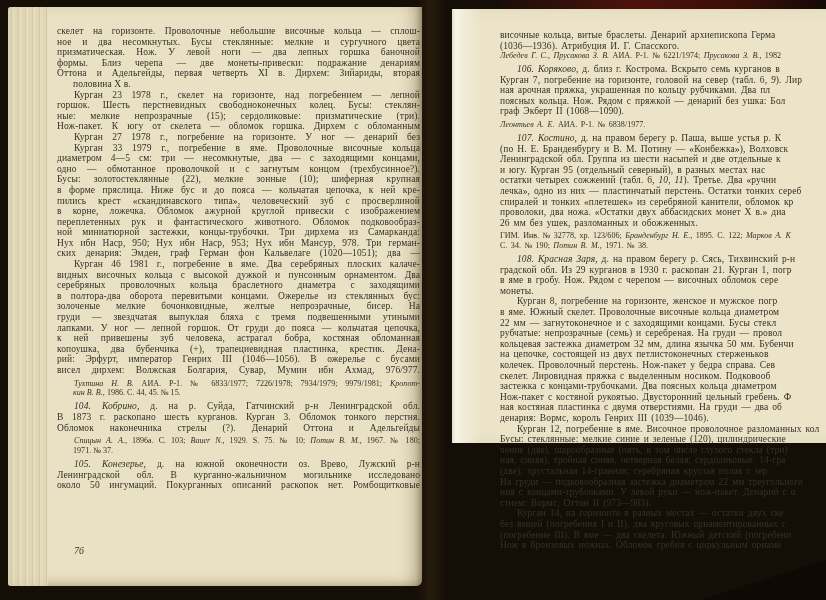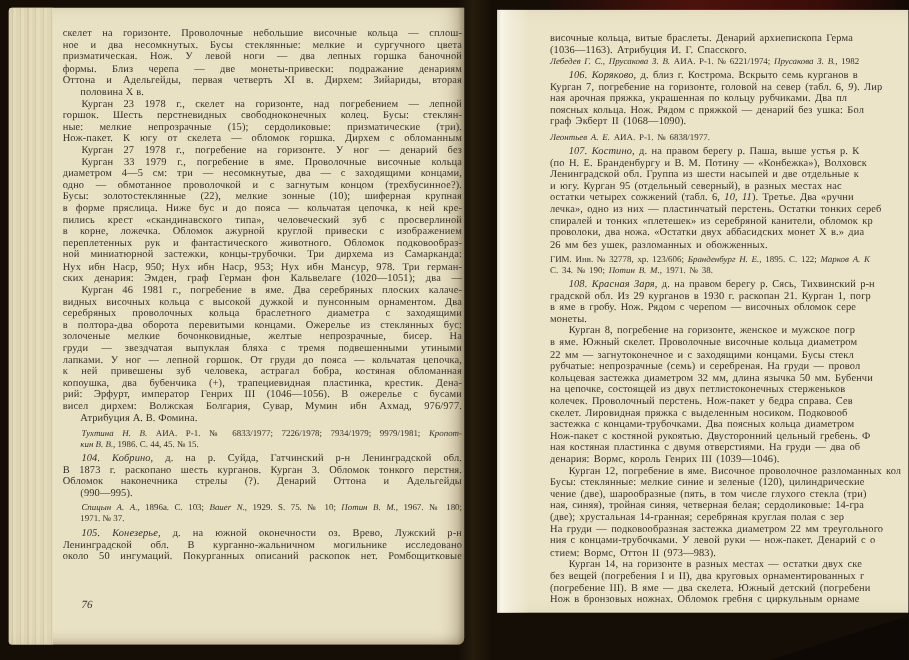--- a/index.html
+++ b/index.html
@@ -26,21 +26,21 @@
   }
   
   .edgesL{
     position:absolute;left:0;top:0;width:40px;height:100%;
     border-radius:3px 0 0 3px;
     background:repeating-linear-gradient(90deg,#dcd3b2 0 3px,#cfc5a2 3px 4px,#e4dbbb 4px 7px);
     opacity:.8;
   }
   
   .pageR{
-    position:absolute;left:452px;top:9px;width:374px;height:548px;
+    position:absolute;left:452px;top:9px;width:374px;height:434px;
     background:#ece4c8;
     box-shadow:inset 18px 0 22px -12px rgba(100,80,45,.35);
   }
   .pageR .highlight{
     position:absolute;left:0;top:0;width:30px;height:100%;
     background:linear-gradient(90deg,#fffdf0,rgba(255,253,240,0));
   }
   
   .gutter{
     position:absolute;left:416px;top:0;width:40px;height:600px;
@@ -95,41 +95,39 @@
       <div class="ln"><span>видных височных кольца с высокой дужкой и пунсонным орнаментом. Два</span></div>
       <div class="ln"><span>серебряных проволочных кольца браслетного диаметра с заходящими</span></div>
       <div class="ln"><span>в полтора-два оборота перевитыми концами. Ожерелье из стеклянных бус:</span></div>
       <div class="ln"><span>золоченые мелкие бочонковидные, желтые непрозрачные, бисер. На</span></div>
       <div class="ln"><span>груди — звездчатая выпуклая бляха с тремя подвешенными утиными</span></div>
       <div class="ln"><span>лапками. У ног — лепной горшок. От груди до пояса — кольчатая цепочка,</span></div>
       <div class="ln"><span>к ней привешены зуб человека, астрагал бобра, костяная обломанная</span></div>
       <div class="ln"><span>копоушка, два бубенчика (+), трапециевидная пластинка, крестик. Дена-</span></div>
       <div class="ln"><span>рий: Эрфурт, император Генрих III (1046—1056). В ожерелье с бусами</span></div>
       <div class="ln"><span>висел дирхем: Волжская Болгария, Сувар, Мумин ибн Ахмад, 976/977.</span></div>
-      <div class="ln l"><span>Атрибуция А. В. Фомина.</span></div>
       <div class="ln r i g"><span></span><i>Тухтина Н. В.</i><span> АИА. Р-1. № 6833/1977; 7226/1978; 7934/1979; 9979/1981; </span><i>Кропот-</i><span></span></div>
       <div class="ln r l"><span></span><i>кин В. В.,</i><span> 1986. С. 44, 45. № 15.</span></div>
       <div class="ln i g"><span></span><i>104. Кобрино,</i><span> д. на р. Суйда, Гатчинский р-н Ленинградской обл.</span></div>
       <div class="ln"><span>В 1873 г. раскопано шесть курганов. Курган 3. Обломок тонкого перстня.</span></div>
       <div class="ln"><span>Обломок наконечника стрелы (?). Денарий Оттона и Адельгейды</span></div>
-      <div class="ln l"><span>(990—995).</span></div>
       <div class="ln r i g"><span></span><i>Спицын А. А.,</i><span> 1896а. С. 103; </span><i>Bauer N.,</i><span> 1929. S. 75. № 10; </span><i>Потин В. М.,</i><span> 1967. № 180;</span></div>
       <div class="ln r l"><span>1971. № 37.</span></div>
       <div class="ln i g"><span></span><i>105. Конезерье,</i><span> д. на южной оконечности оз. Врево, Лужский р-н</span></div>
       <div class="ln"><span>Ленинградской обл. В курганно-жальничном могильнике исследовано</span></div>
       <div class="ln"><span>около 50 ингумаций. Покурганных описаний раскопок нет. Ромбощитковые</span></div>
     </div>
   <div class="pagenum">76</div>
 </div>
 
 <div class="pageR">
   <div class="highlight"></div>
   <div class="txt" id="txtR">
       <div class="ln"><span>височные кольца, витые браслеты. Денарий архиепископа Герма</span></div>
-      <div class="ln l"><span>(1036—1163). Атрибуция И. Г. Спасского.</span></div>
+      <div class="ln l"><span>(1036—1936). Атрибуция И. Г. Спасского.</span></div>
       <div class="ln r"><span></span><i>Лебедев Г. С., Прусакова З. В.</i><span> АИА. Р-1. № 6221/1974; </span><i>Прусакова З. В.,</i><span> 1982</span></div>
       <div class="ln i g"><span></span><i>106. Коряково,</i><span> д. близ г. Кострома. Вскрыто семь курганов в</span></div>
       <div class="ln"><span>Курган 7, погребение на горизонте, головой на север (табл. 6, </span><i>9</i><span>). Лир</span></div>
       <div class="ln"><span>ная арочная пряжка, украшенная по кольцу рубчиками. Два пл</span></div>
       <div class="ln"><span>поясных кольца. Нож. Рядом с пряжкой — денарий без ушка: Бол</span></div>
       <div class="ln l"><span>граф Экберт II (1068—1090).</span></div>
       <div class="ln r g"><span></span><i>Леонтьев А. Е.</i><span> АИА. Р-1. № 6838/1977.</span></div>
       <div class="ln i g"><span></span><i>107. Костино,</i><span> д. на правом берегу р. Паша, выше устья р. К</span></div>
       <div class="ln"><span>(по Н. Е. Бранденбургу и В. М. Потину — «Конбежка»), Волховск</span></div>
       <div class="ln"><span>Ленинградской обл. Группа из шести насыпей и две отдельные к</span></div>

